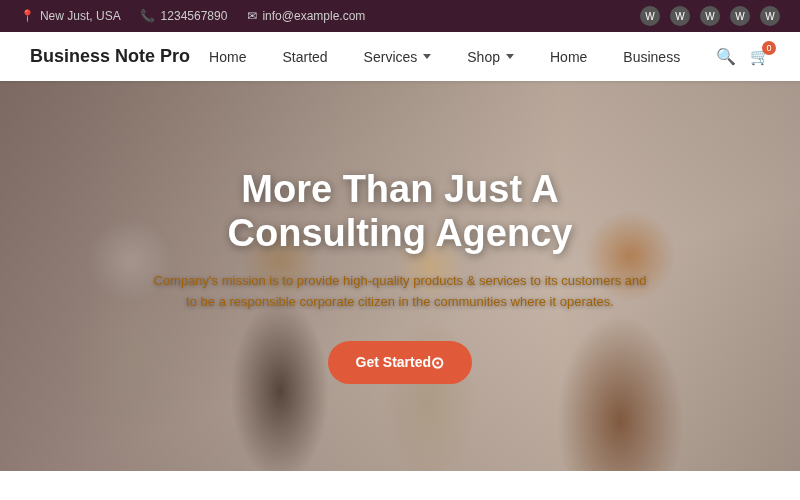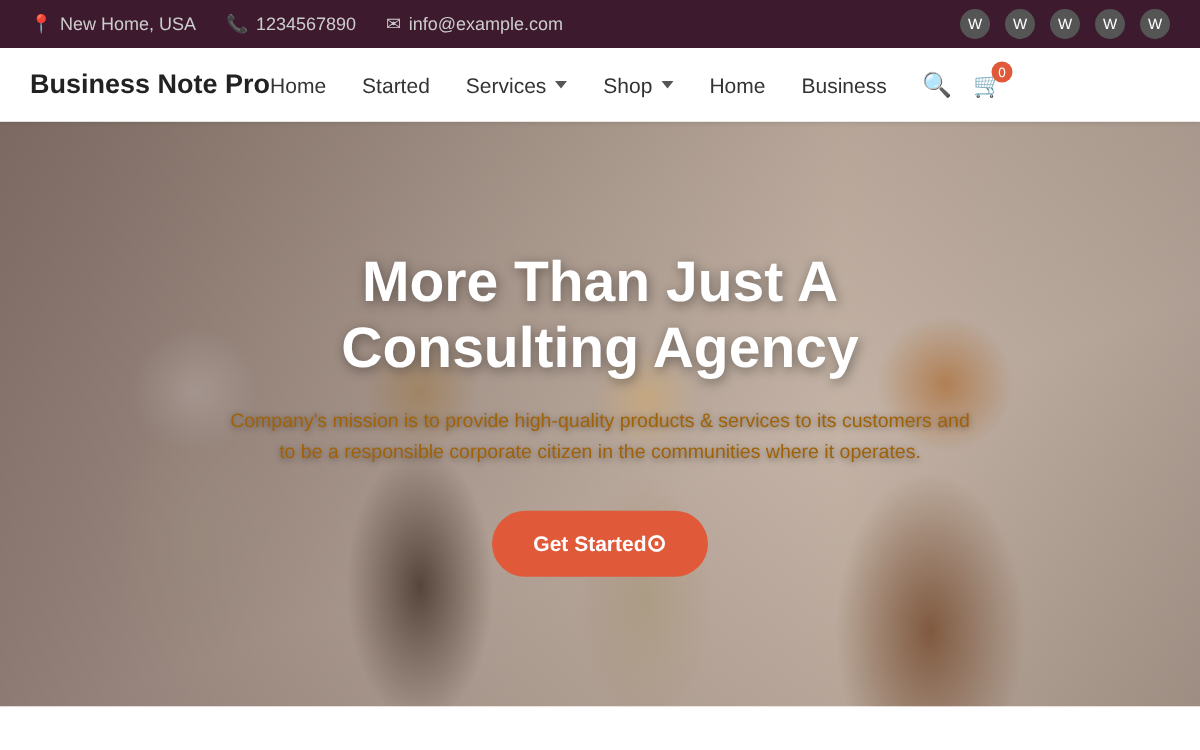--- a/index.html
+++ b/index.html
@@ -42,34 +42,35 @@
       font-size: 10px;
       color: #fff;
       cursor: pointer;
     }
 
     
     .header {
       background: #fff;
       display: flex;
       align-items: center;
-      padding: 14px 20px;
+      justify-content: space-between;
+      padding: 14px 30px;
       box-shadow: 0 1px 3px rgba(0,0,0,0.1);
       position: relative;
       z-index: 10;
     }
     .logo {
       font-size: 18px;
       font-weight: bold;
       color: #222;
     }
     .nav {
       display: flex;
       align-items: center;
-      gap: 24px;
+      gap: 36px;
     }
     .nav-item {
       font-size: 14px;
       color: #333;
       cursor: pointer;
       text-decoration: none;
       display: flex;
       align-items: center;
       gap: 4px;
     }
@@ -185,21 +186,21 @@
       vertical-align: middle;
     }
   </style>
 </head>
 <body>
 
 <div class="top-bar">
   <div class="top-bar-left">
     <div class="top-bar-item">
       <span>📍</span>
-      <span>New Home, USA</span>
+      <span>New Just, USA</span>
     </div>
     <div class="top-bar-item">
       <span>📞</span>
       <span>1234567890</span>
     </div>
     <div class="top-bar-item">
       <span>✉</span>
       <span>info@example.com</span>
     </div>
   </div>

